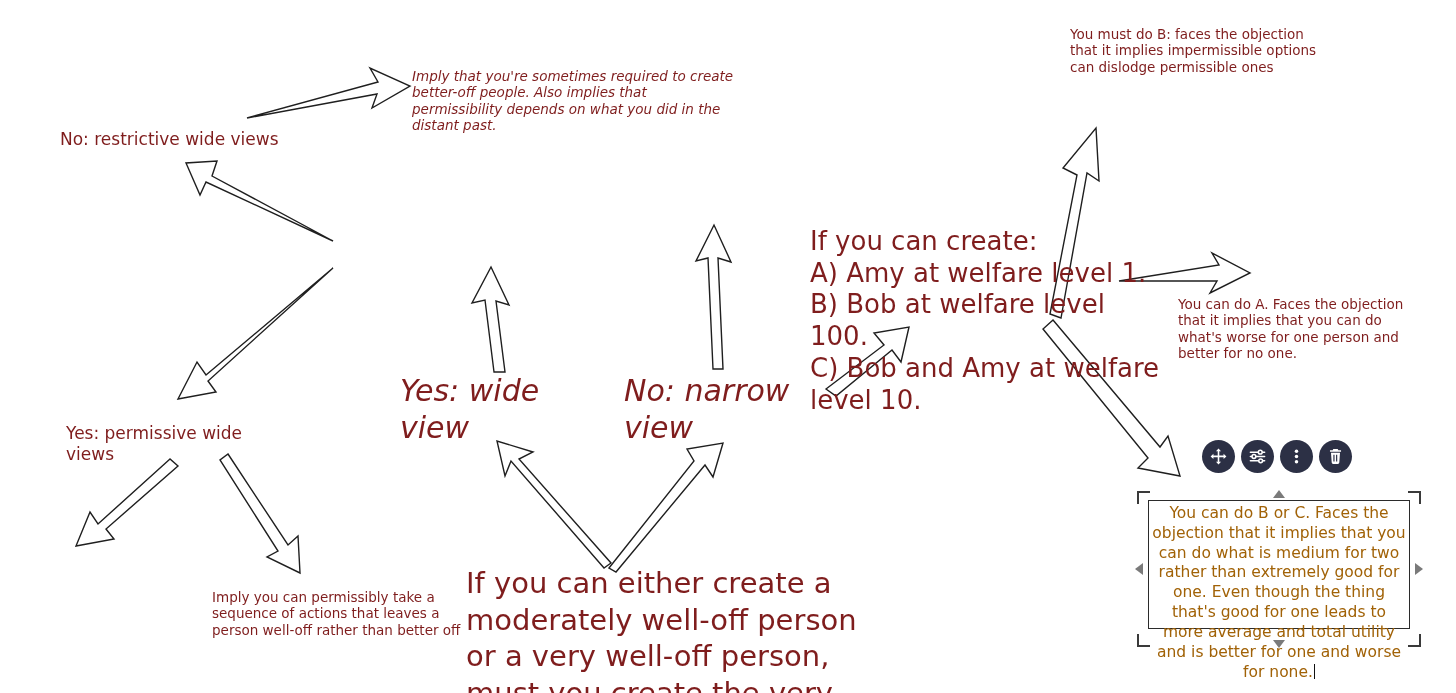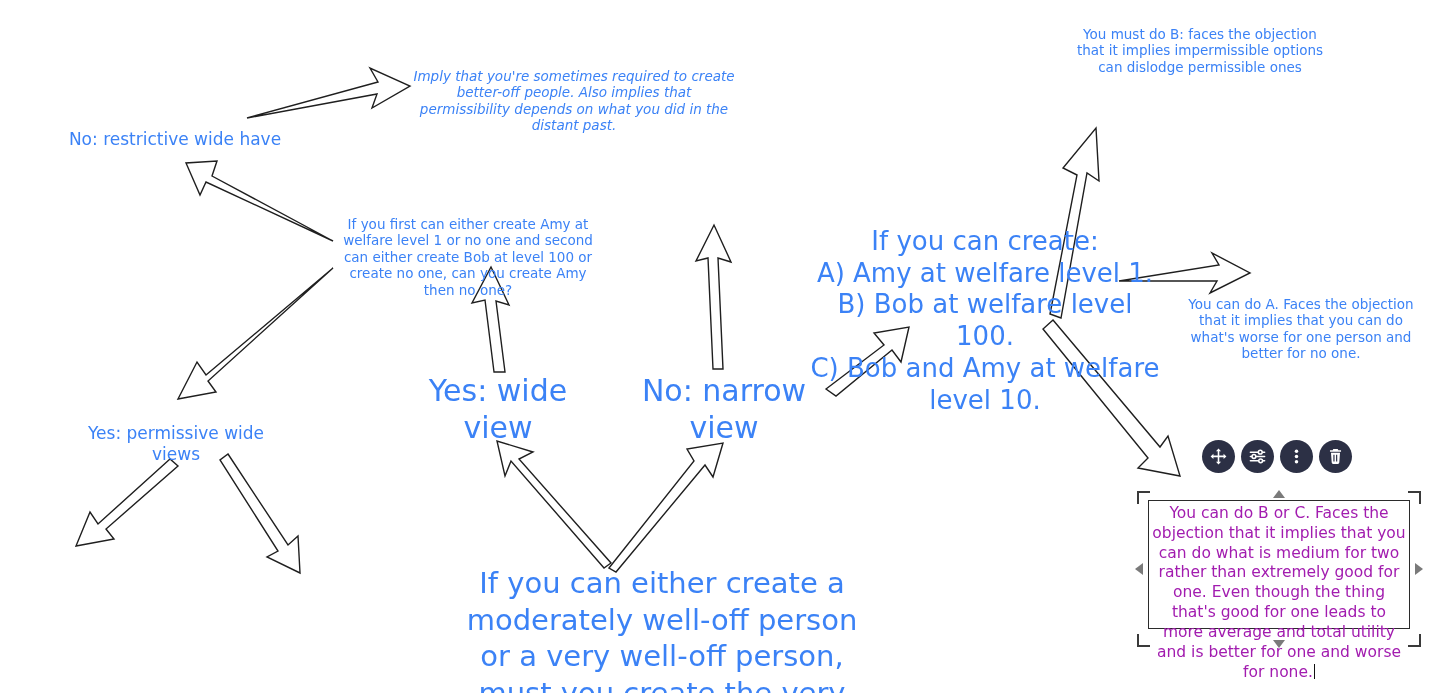--- a/index.html
+++ b/index.html
@@ -13,29 +13,28 @@
   }
   #canvas {
     position: relative;
     width: 1456px;
     height: 693px;
     background: #ffffff;
     overflow: hidden;
   }
   .node {
     position: absolute;
-    text-align: center;
     line-height: 1.18;
-    color: #3b82f6;
+    color: #7f1d1d;
     white-space: pre-line;
   }
   .sz-sm   { font-size: 13.5px; line-height: 1.22; }
   .sz-med  { font-size: 17px;   line-height: 1.22; }
   .sz-lg   { font-size: 26px;   line-height: 1.22; }
-  .sz-xl   { font-size: 30px;   line-height: 1.24; }
+  .sz-xl   { font-size: 30px;   line-height: 1.24; font-style: italic; }
   .sz-xxl  { font-size: 29px;   line-height: 1.26; }
 
   svg.arrows {
     position: absolute;
     left: 0; top: 0;
     width: 1456px;
     height: 693px;
     pointer-events: none;
   }
   svg.arrows polygon {
@@ -61,21 +60,21 @@
     height: 129px;
     border: 1.4px solid #2b2b2b;
     background: #ffffff;
     box-sizing: border-box;
   }
   #textbox-text {
     font-size: 15.5px;
     line-height: 1.28;
     text-align: center;
     padding: 3px 2px 0 2px;
-    color: #a21caf;
+    color: #a16207;
     white-space: pre-line;
   }
   .caret {
     display: inline-block;
     width: 1px;
     height: 15px;
     background: #111;
     vertical-align: -2px;
     margin-left: 1px;
   }
@@ -167,41 +166,41 @@
 
     <polygon points="1053,320 1160,447 1168,436 1180,476 1138,468 1148,458 1043,329"></polygon>
 
     <polygon points="170,459 98,524 90,512 76,546 114,539 106,529 178,466"></polygon>
 
     <polygon points="228,454 288,545 298,536 300,573 267,557 278,551 220,460"></polygon>
   </svg>
 
   <div class="node sz-sm" style="left:412px; top:68px; width:324px;font-style:italic;">Imply that you're sometimes required to create better-off people.  Also implies that permissibility depends on what you did in the distant past.</div>
 
-  <div class="node sz-med" style="left:60px; top:129px; width:230px;">No: restrictive wide have</div>
-
-  <div class="node sz-sm" style="left:332px; top:216px; width:272px;">If you first can either create Amy  at welfare level 1 or no one and second can either create Bob  at level 100 or create no one, can you create Amy then no one?</div>
+  <div class="node sz-med" style="left:60px; top:129px; width:230px;">No: restrictive wide views</div>
+
 
   <div class="node sz-xl" style="left:400px; top:372px; width:196px;">Yes: wide view</div>
 
   <div class="node sz-xl" style="left:624px; top:372px; width:200px;">No: narrow view</div>
 
 
   <div class="node sz-sm" style="left:1070px; top:26px; width:260px;">You must do B: faces the objection that it implies impermissible options can dislodge permissible ones</div>
 
   <div class="node sz-lg" style="left:810px; top:226px; width:350px;">If you can create:
 A) Amy at welfare level 1.
 B) Bob at welfare level 100.
 C) Bob and Amy at welfare level 10.</div>
 
   <div class="node sz-sm" style="left:1178px; top:296px; width:246px;">You can do A.  Faces the objection that it implies that you can do what's worse for one person and better for no one.</div>
 
   <div class="node sz-med" style="left:66px; top:423px; width:220px;">Yes: permissive wide views</div>
 
 
+  <div class="node sz-sm" style="left:212px; top:589px; width:266px;">Imply you can permissibly take a sequence of actions that leaves a person well-off rather than better off</div>
 
   <div class="node sz-xxl" style="left:466px; top:565px; width:392px;">If you can either create a moderately well-off person or a very well-off person, must you create the very well-off person</div>
 
   <div id="toolbar">
     <div class="tool-btn" title="Move">
       <svg width="19" height="19" viewBox="0 0 24 24" fill="#ffffff" aria-hidden="true">
         <path d="M12 1.8 15.2 5.4h-2.2v5.4h5.4V8.6L22 11.9l-3.6 3.4v-2.2H13v5.4h2.2L12 22.1 8.8 18.5H11v-5.4H5.6v2.2L2 11.9l3.6-3.3v2.2H11V5.4H8.8z"></path>
       </svg>
     </div>
     <div class="tool-btn" title="Format">

